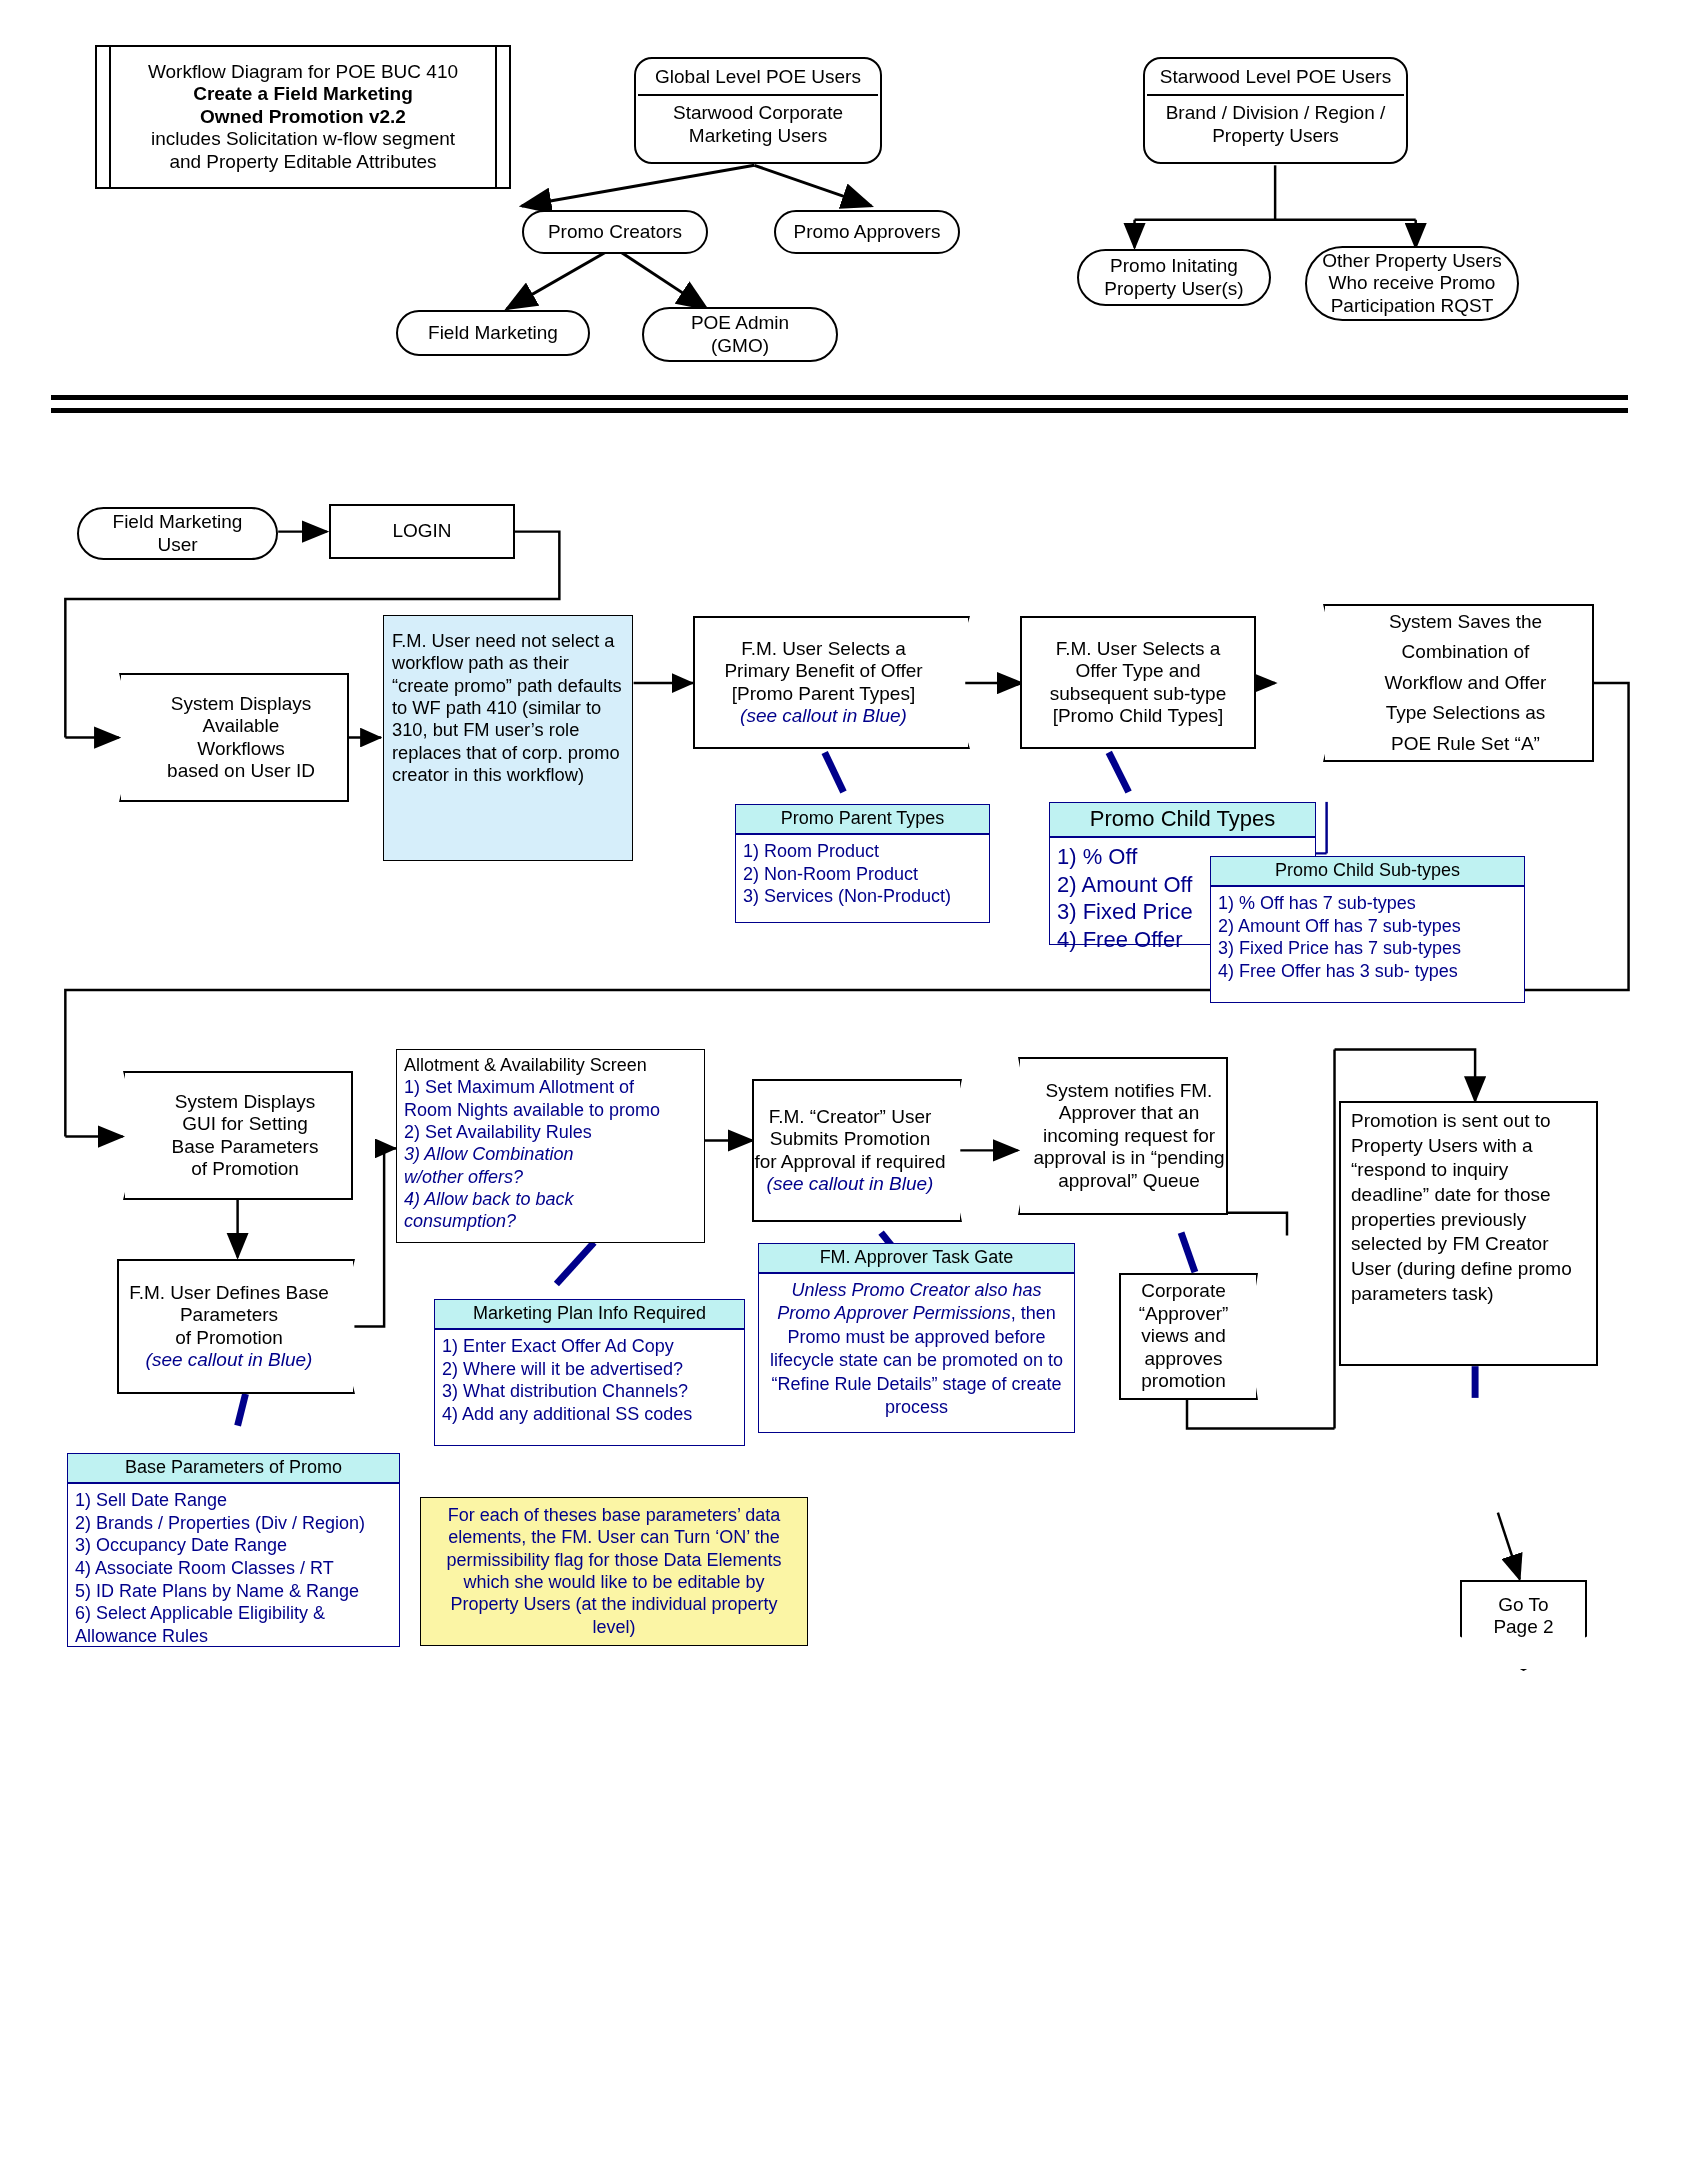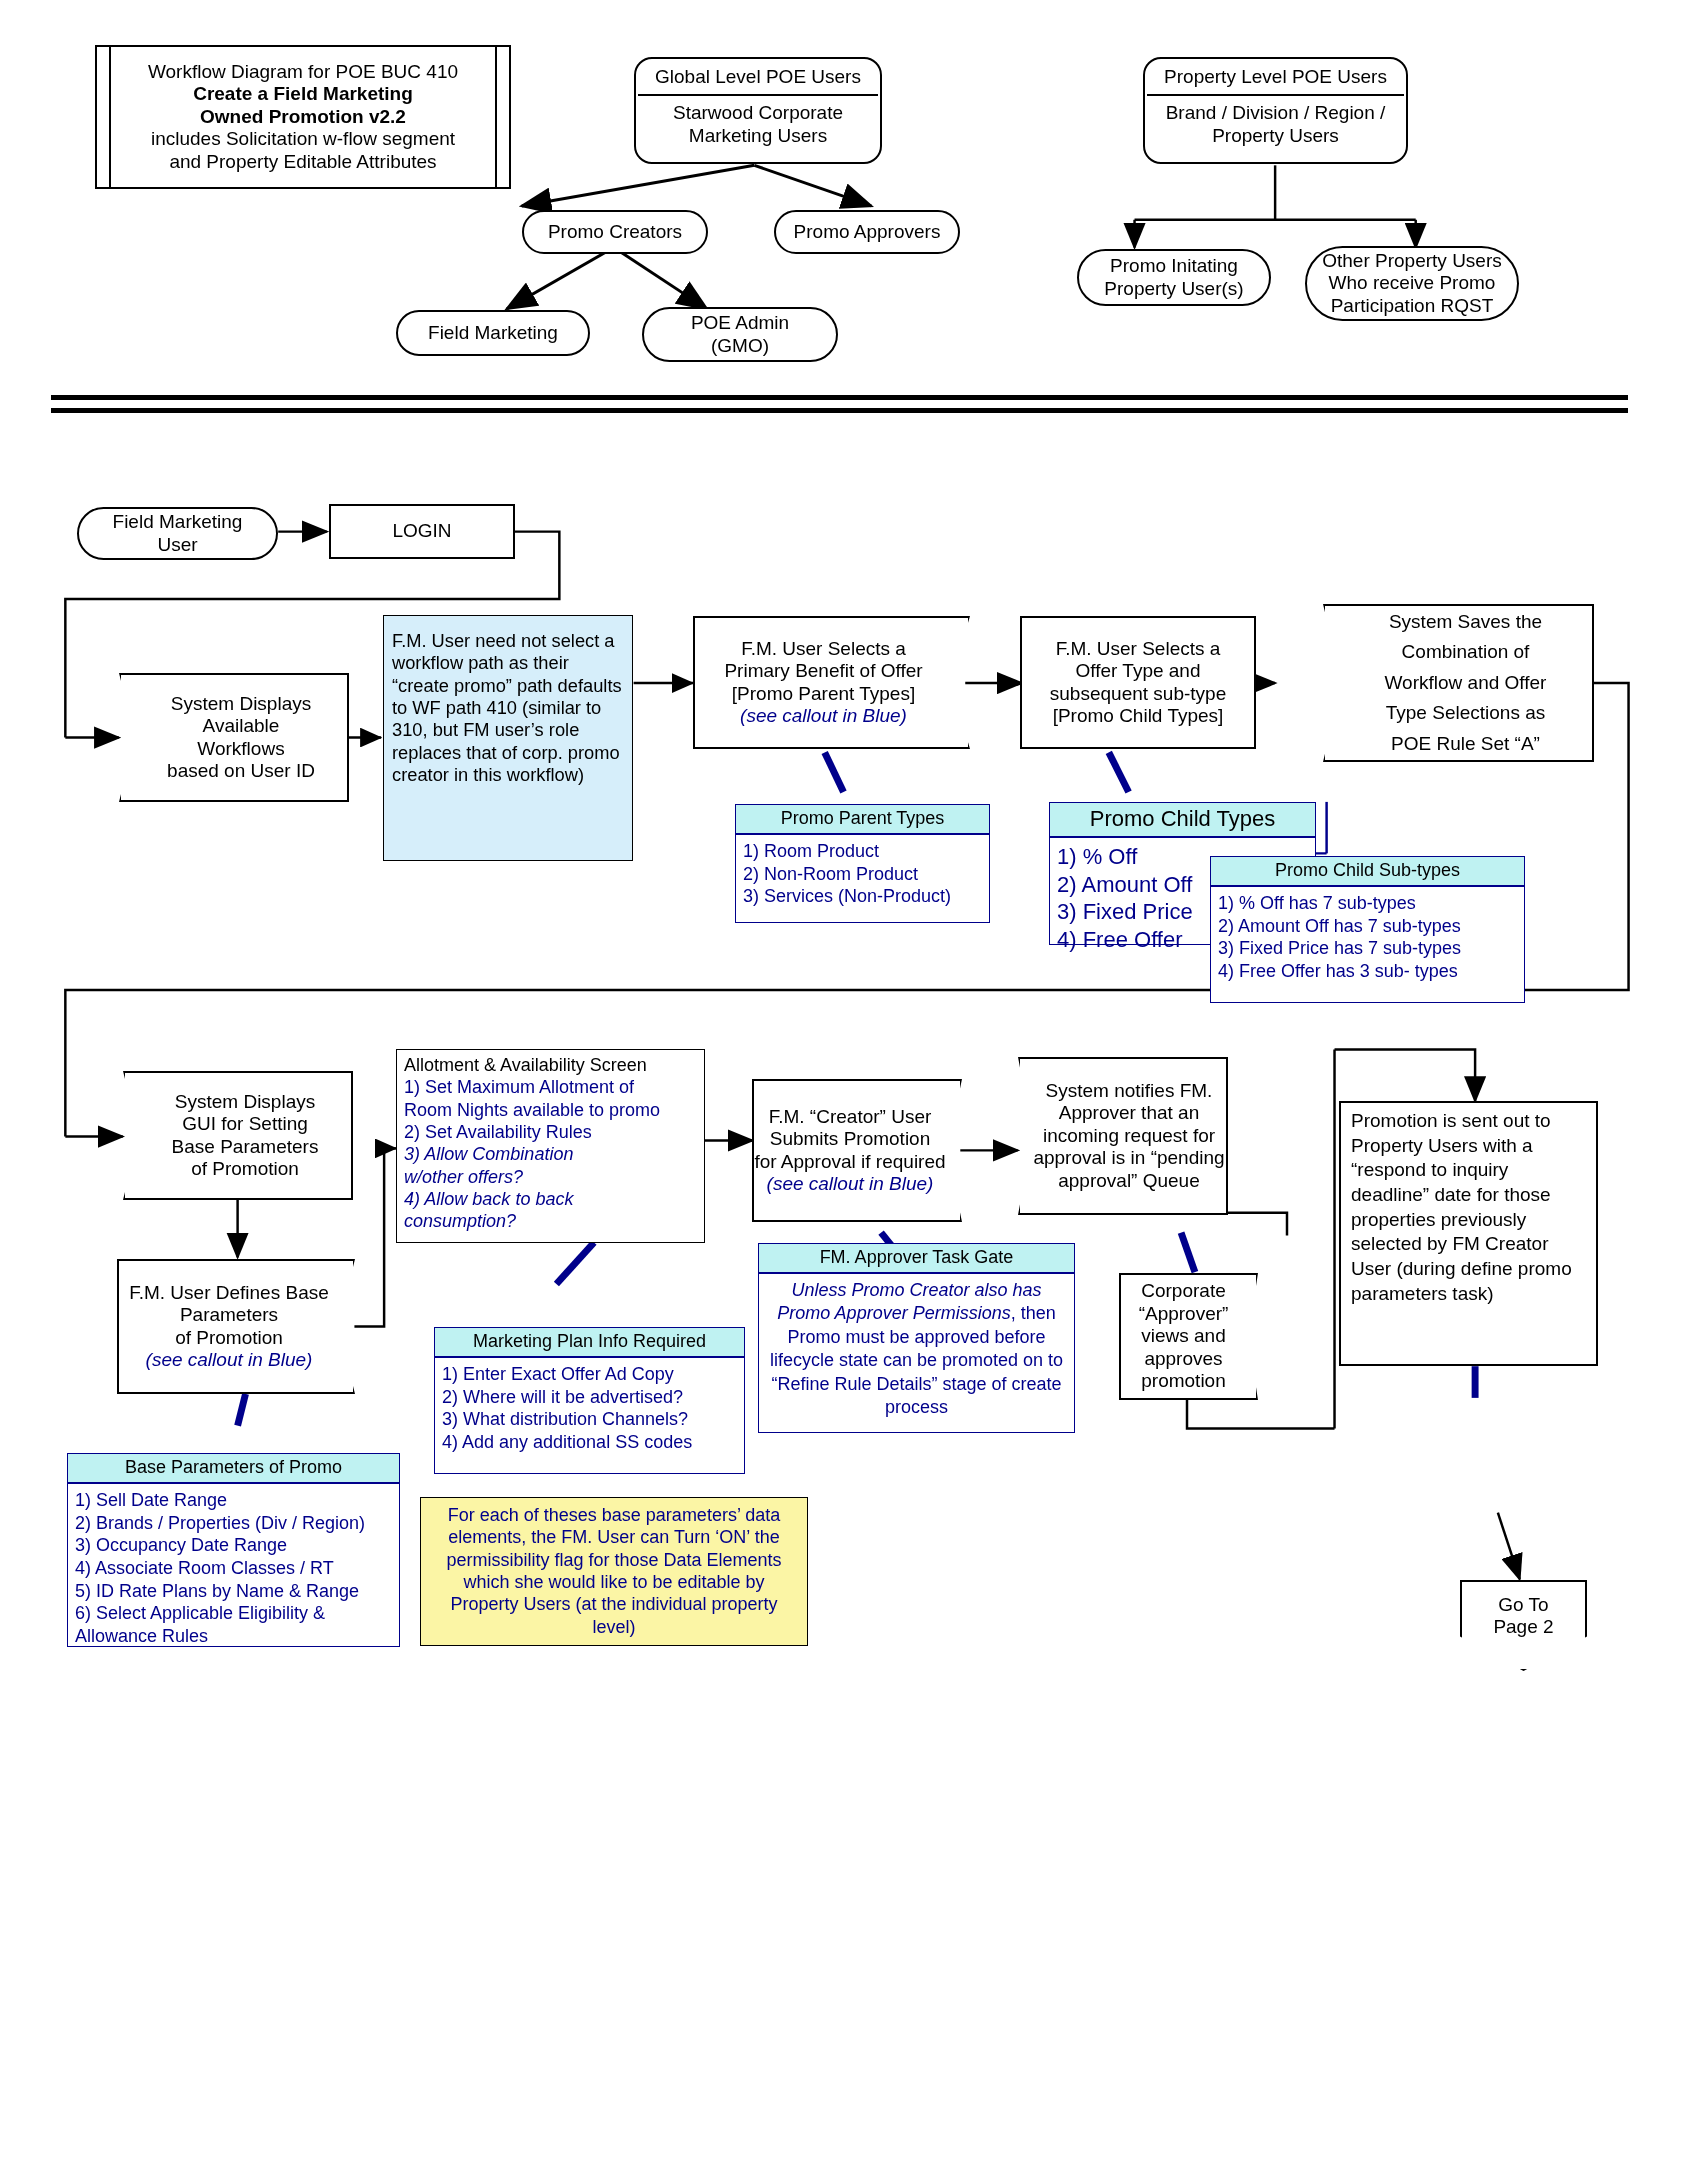--- a/index.html
+++ b/index.html
@@ -252,21 +252,21 @@
 
   <div class="node hdrpill" style="left:634px; top:57px; width:248px; height:107px; font-size:19px;">
     <div class="hp-top">Global Level POE Users</div>
     <div class="hp-bot">
       <div>Starwood Corporate</div>
       <div>Marketing Users</div>
     </div>
   </div>
 
   <div class="node hdrpill" style="left:1143px; top:57px; width:265px; height:107px; font-size:19px;">
-    <div class="hp-top">Property Level POE Users</div>
+    <div class="hp-top">Starwood Level POE Users</div>
     <div class="hp-bot">
       <div>Brand / Division / Region /</div>
       <div>Property Users</div>
     </div>
   </div>
 
   <div class="node pill" style="left:522px; top:210px; width:186px; height:44px; font-size:19px;">
       <span>Promo Creators</span>
     </div>
 
@@ -383,21 +383,21 @@
     <div class="ital">consumption?</div>
   </div>
 
   <div class="node flag notchR" style="left:117px; top:1259px; width:238px; height:135px; font-size:19px; padding-right:14px;">
     <span>F.M. User Defines Base</span>
     <span>Parameters</span>
     <span>of Promotion</span>
     <span class="ital bluetext">(see callout in Blue)</span>
   </div>
 
-  <div class="cbox" style="left:434px; top:1299px; width:311px; height:147px; font-size:18px;margin-top:28px;">
+  <div class="cbox" style="left:434px; top:1299px; width:311px; height:147px; font-size:18px;">
     <div class="cb-title">Marketing Plan Info Required</div>
     <div class="cb-body">
       <div>1) Enter Exact Offer Ad Copy</div>
       <div>2) Where will it be advertised?</div>
       <div>3) What distribution Channels?</div>
       <div>4) Add any additional SS codes</div>
     </div>
   </div>
 
   <div class="cbox" style="left:67px; top:1453px; width:333px; height:194px; font-size:18px;">

